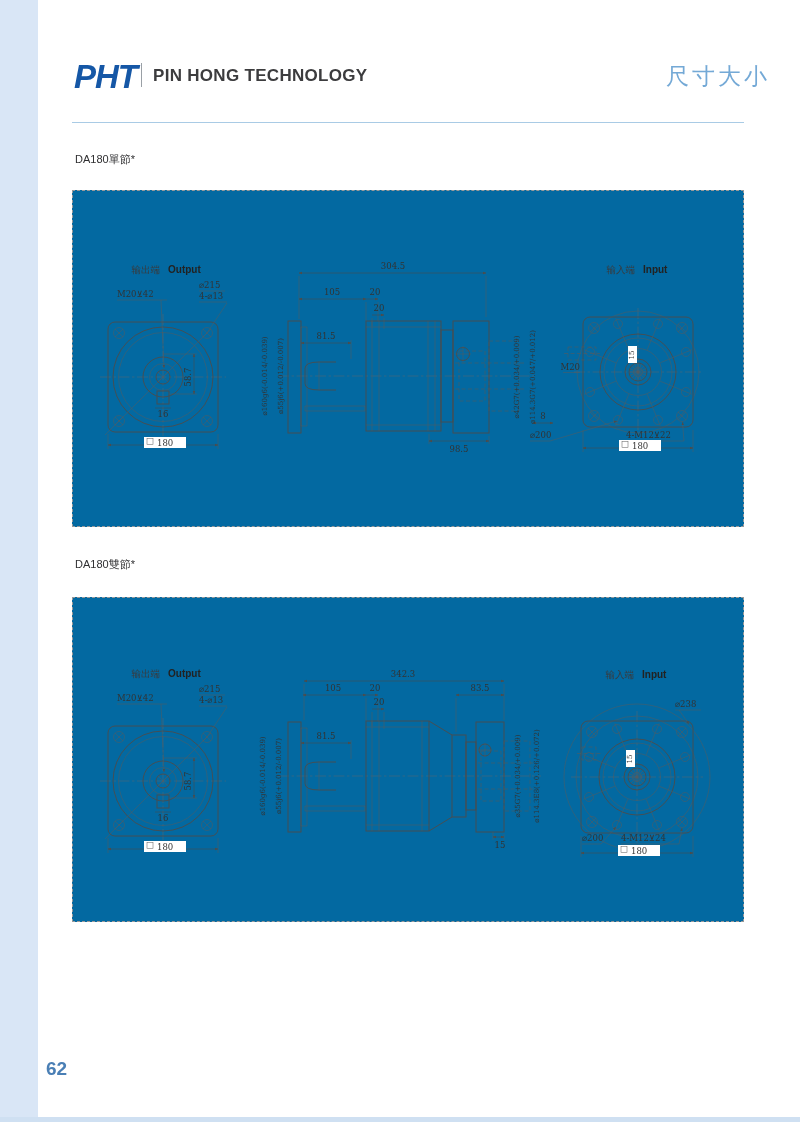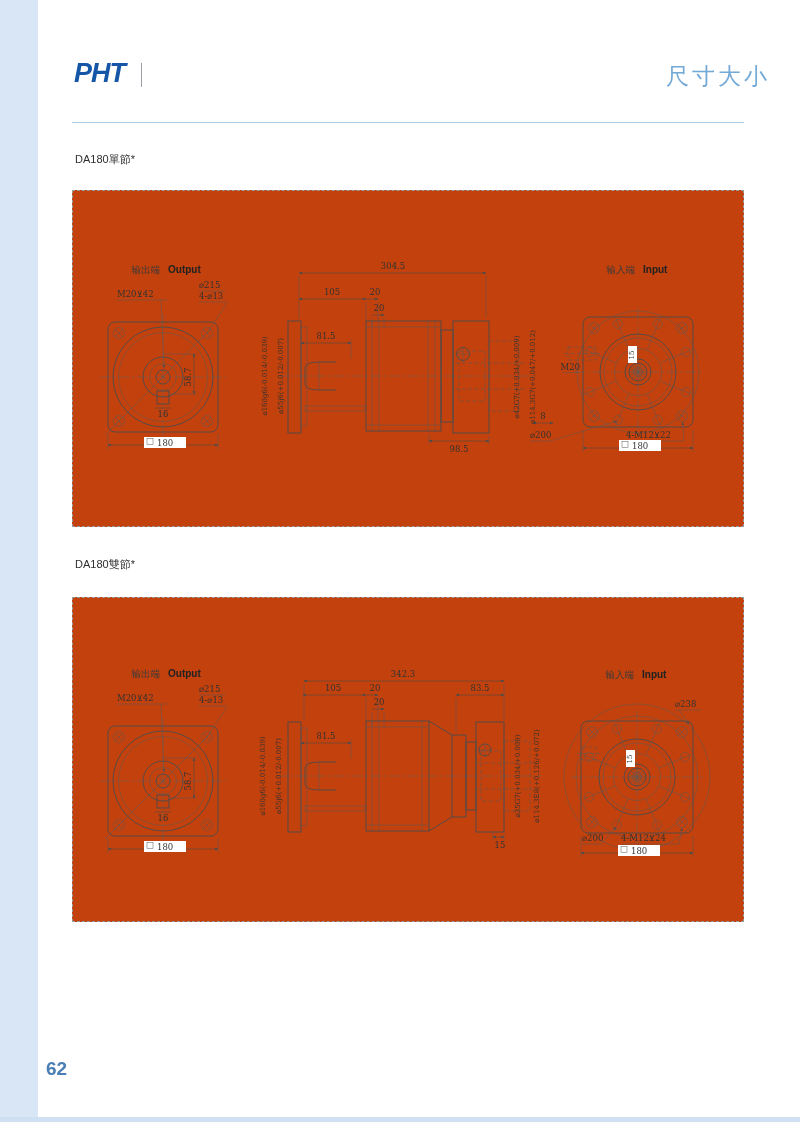--- a/index.html
+++ b/index.html
@@ -1,30 +1,30 @@
 <!DOCTYPE html>
 <html><head>
 <meta charset="utf-8">
 <style>
   html,body{margin:0;padding:0;background:#fff;}
   .page{position:relative;width:800px;height:1122px;background:#fff;overflow:hidden;
         font-family:"Liberation Sans",sans-serif;}
   .side-strip{position:absolute;left:0;top:0;width:38px;height:1117px;background:#d9e6f6;}
   .bottom-bar{position:absolute;left:0;top:1117px;width:800px;height:5px;background:#cfe0f2;}
   .logo{position:absolute;left:74px;top:58px;font-style:italic;font-weight:900;
-        font-size:27px;color:#1557a6;letter-spacing:-1px;}
+        font-size:33px;color:#1557a6;letter-spacing:-1px;}
   .logo-divider{position:absolute;left:141px;top:63px;width:1px;height:24px;background:#9aa0a6;}
   .company{position:absolute;left:153px;top:66px;font-weight:bold;font-size:17px;
         color:#3c3c3e;letter-spacing:.3px;}
   .cn-title{position:absolute;left:634px;top:61px;font-size:23px;color:#74a9d6;letter-spacing:3px;margin-left:32px;}
   .rule{position:absolute;left:72px;top:122px;width:672px;height:1px;background:#a9cbe5;}
   .sec-title{position:absolute;left:75px;font-size:11px;color:#2f2f31;}
   .sec-title.s1{top:152px;}
   .sec-title.s2{top:557px;}
-  .draw-box{position:absolute;left:72px;width:670px;border:1px dashed #999;background:#c2410c;}
+  .draw-box{position:absolute;left:72px;width:670px;border:1px dashed #999;background:#0369a1;}
   .draw-box.b1{top:190px;height:335px;}
   .draw-box.b2{top:597px;height:323px;}
   .page-num{position:absolute;left:46px;top:1058px;font-size:19px;color:#4a7fb5;font-weight:bold;}
   svg{display:block;}
   .ln{stroke:#4c4c4c;stroke-width:.9;fill:none;}
   .tn{stroke:#5a5a5a;stroke-width:.5;fill:none;}
   .dm{stroke:#4c4c4c;stroke-width:.55;fill:none;}
   .dsh{stroke:#5a5a5a;stroke-width:.55;fill:none;stroke-dasharray:4 2.5;}
   .cl{stroke:#6a6a6a;stroke-width:.45;fill:none;stroke-dasharray:11 2.5 2.5 2.5;}
   .t{font:8.5px "DejaVu Serif","DejaVu Sans",serif;fill:#333;}
@@ -35,20 +35,21 @@
 </style>
 </head>
 <body>
 
 <div class="page">
   <div class="side-strip"></div>
   <div class="bottom-bar"></div>
 
   <div class="logo">PHT</div>
   <div class="logo-divider"></div>
+  <div class="company">PIN HONG TECHNOLOGY</div>
   <div class="cn-title">尺寸大小</div>
   <div class="rule"></div>
 
   <div class="sec-title s1">DA180單節*</div>
 
   <div class="draw-box b1">
   <svg width="670" height="335" viewBox="0 0 670 335">
     <defs>
       <marker id="ar1" viewBox="0 0 10 10" refX="9" refY="5" markerWidth="7" markerHeight="7" orient="auto-start-reverse">
         <path d="M0,1.5L10,5L0,8.5z" fill="#4c4c4c"></path>

